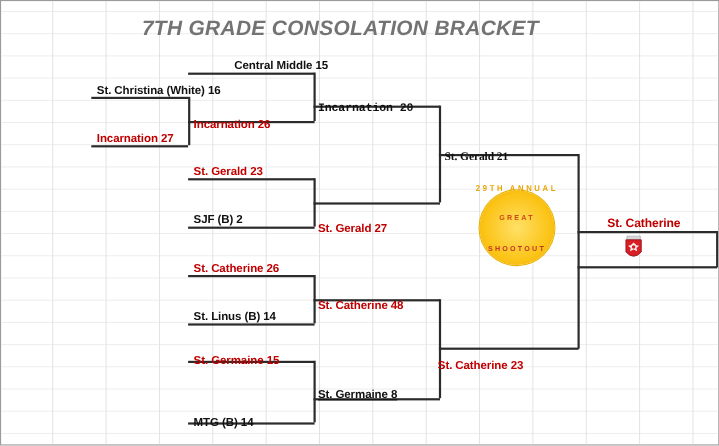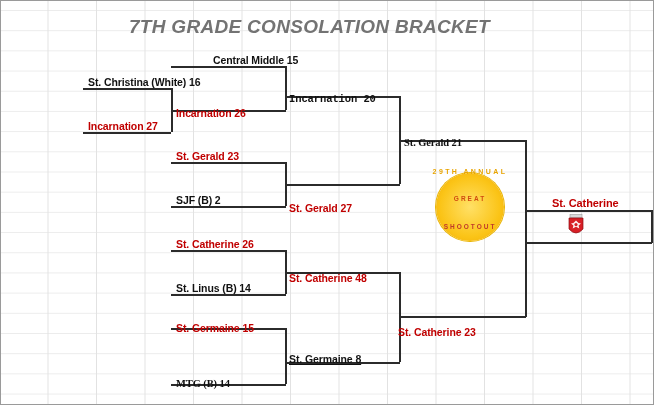--- a/index.html
+++ b/index.html
@@ -177,21 +177,21 @@
   <div class="team lose" style="left:403px;top:136px;font-family:Liberation Serif, serif;">St. Gerald 21</div>
 
   <div class="team win" style="left:175px;top:237px;">St. Catherine 26</div>
 
   <div class="team lose" style="left:175px;top:281px;">St. Linus (B) 14</div>
 
   <div class="team win" style="left:288px;top:271px;">St. Catherine 48</div>
 
   <div class="team win" style="left:175px;top:321px;">St. Germaine 15</div>
 
-  <div class="team lose" style="left:175px;top:377px;font-family:Liberation Serif, serif;">MTG (B) 14</div>
+  <div class="team lose" style="left:175px;top:377px;">MTG (B) 14</div>
 
   <div class="team lose" style="left:288px;top:352px;text-decoration:underline;">St. Germaine 8</div>
 
   <div class="team win" style="left:397px;top:308px;margin-top:17px;">St. Catherine 23</div>
 
   <div class="team win" style="left:551px;top:196px;font-size:11px;">St. Catherine</div>
 
   <div id="crest">
     <svg width="20" height="26" viewBox="0 0 20 26">
       <rect x="4" y="0.5" width="12" height="3" fill="#d9d9d9" stroke="#9b9b9b" stroke-width="0.6"></rect>

